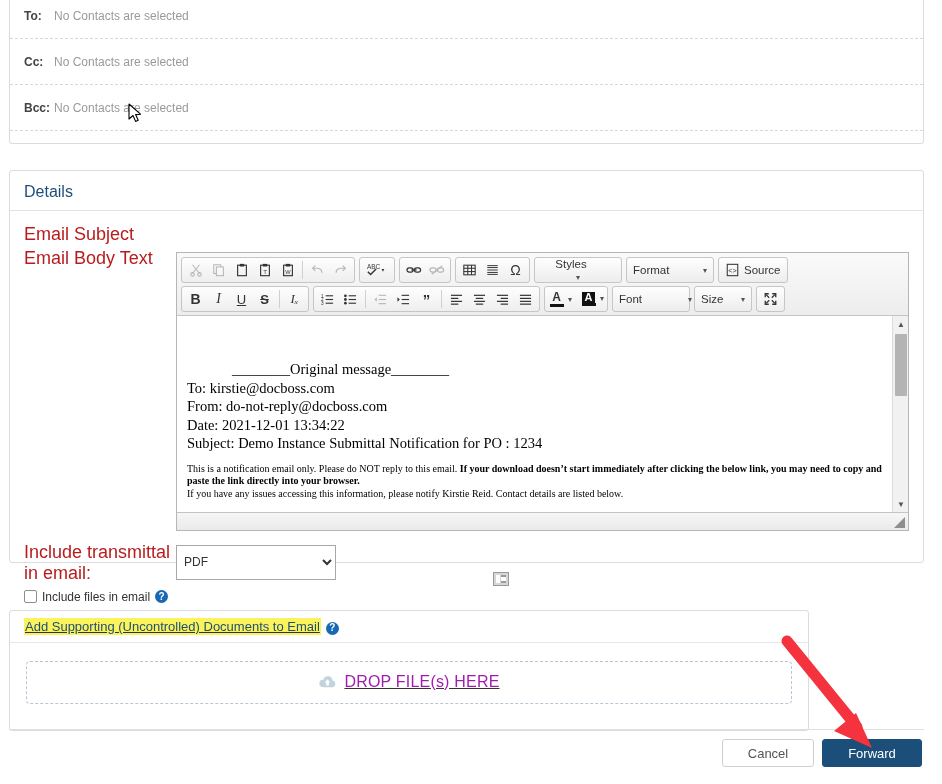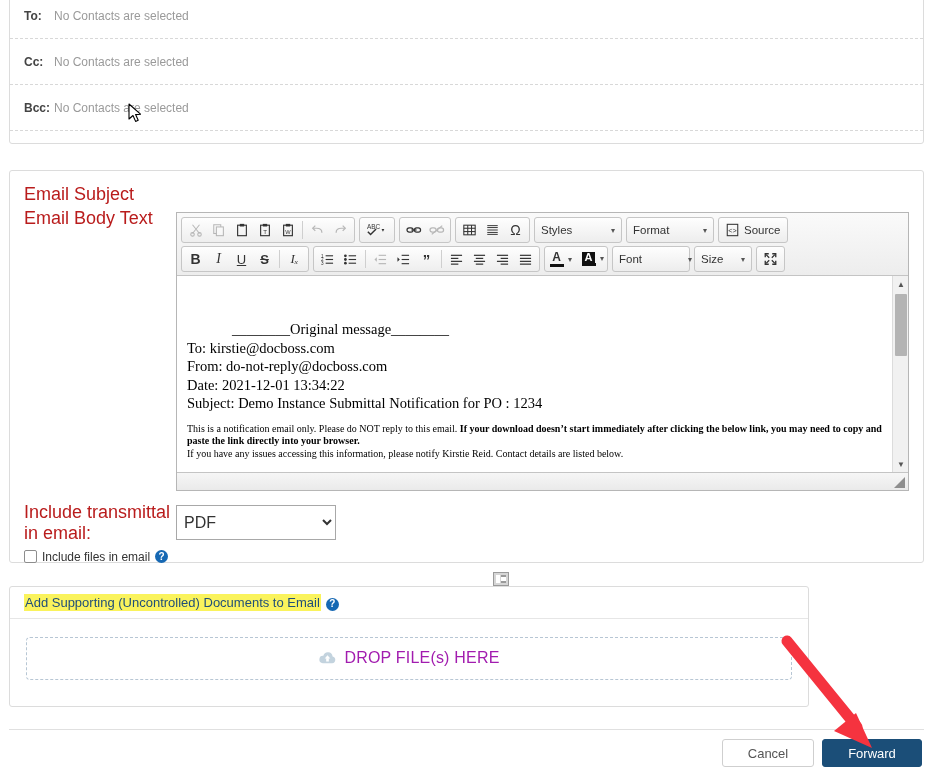--- a/index.html
+++ b/index.html
@@ -106,21 +106,21 @@
   .sep { width: 1px; height: 18px; background: #cfcfcf; margin: 0 3px; }
   .dd {
     display: flex; align-items: center; justify-content: space-between;
     border: 1px solid #c6c6c6; border-radius: 3px;
     background: linear-gradient(#fefefe, #ededed);
     height: 26px; padding: 0 6px;
     font-size: 11.5px; color: #333;
   }
   .dd .cap { padding-right: 14px; }
   .caret { font-size: 8px; color: #555; }
-  .dd.styles { width: 88px; }
+  .dd.styles { width: 88px; flex-direction: column; }
   .dd.format { width: 88px; }
   .dd.font  { width: 78px; gap: 32px; }
   .dd.size  { width: 58px; }
   .srcbtn {
     display: flex; align-items: center; gap: 5px;
     border: 1px solid #c6c6c6; border-radius: 3px;
     background: linear-gradient(#fefefe, #ededed);
     height: 26px; padding: 0 7px; font-size: 11.5px; color:#333;
   }
   .colorbtn { display:flex; align-items:center; padding: 0 1px; }
@@ -174,21 +174,21 @@
     position:absolute; right: 3px; bottom: 2px;
     width: 0; height: 0;
     border-left: 11px solid transparent;
     border-bottom: 11px solid #8e8e8e;
   }
 
   
   .lower { margin-top: 9px; display:flex; align-items:center; }
   select.trans {
     width: 160px; height: 35px;
-    font-size: 16px; font-family: "Liberation Sans", sans-serif;
+    font-size: 12px; font-family: "Liberation Sans", sans-serif;
     border: 1px solid #a8a8a8; background: #fff; color:#333;
     padding: 0 3px;
   }
   .cbrow { display: flex; align-items: flex-start; margin-top: 6px; }
   .cbox {
     width: 13px; height: 13px; border: 1px solid #8d8d8d;
     background: #fff; border-radius: 2px; margin-right: 5px;
   }
   .cblabel { font-size: 12px; color: #333; }
   .help {
@@ -205,21 +205,21 @@
     width: 16px; height: 14px;
     border: 1px solid #9a9a9a; background: #d6d6d6;
     display:flex; align-items:center; justify-content:center;
   }
   .splitter .s1 { width:4px; height:8px; background:#fff; margin-right:1px; }
   .splitter .s2 { width:5px; height:8px; background:#fff;
                   border-top:2px solid #9a9a9a; border-bottom:2px solid #9a9a9a; }
 
   
   .support-panel {
-    position: absolute; left: 9px; top: 586px; width: 800px; height: 121px;
+    position: absolute; left: 9px; top: 610px; width: 800px; height: 121px; text-decoration: underline;
   }
   .support-title {
     font-size: 13px; color: #1f4e79; padding: 8px 14px 7px 14px;
     border-bottom: 1px solid #e6e6e6;
   }
   .support-title .hl { background: #faf35c; padding: 1px 1px; }
   .dropzone {
     margin: 18px 16px 0 16px;
     height: 43px;
     border: 1px dashed #b7c6d4;
@@ -266,20 +266,21 @@
       <span class="recip-label">Cc:</span>
       <span class="recip-value">No Contacts are selected</span>
     </div>
     <div class="recip-row">
       <span class="recip-label">Bcc:</span>
       <span class="recip-value">No Contacts are selected</span>
     </div>
   </div>
 
   <div class="panel details-panel">
+    <div class="details-title">Details</div>
 
     <div class="form-body">
 
       <div class="frow">
         <div class="flabel">Email Subject</div>
       </div>
 
       <div class="frow">
         <div class="flabel">Email Body Text</div>
 

